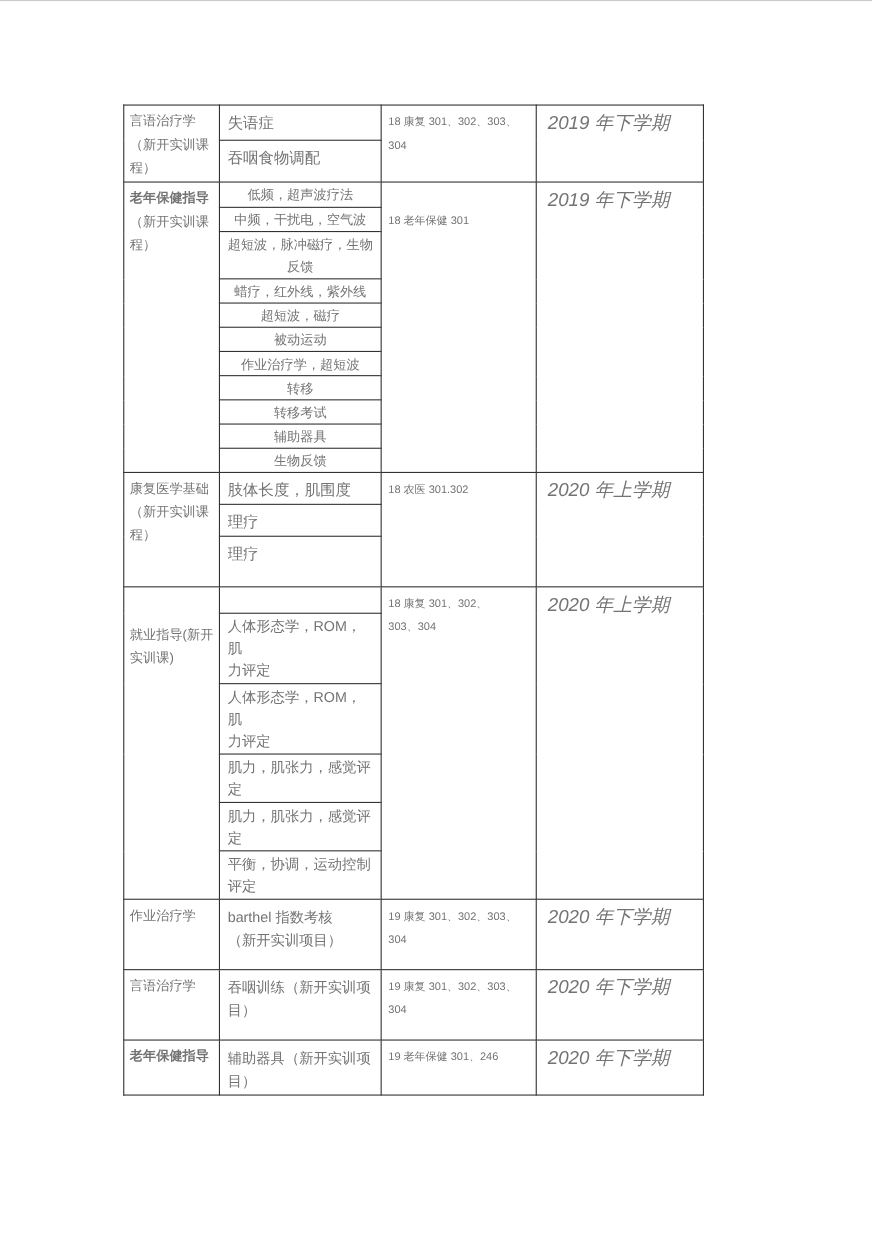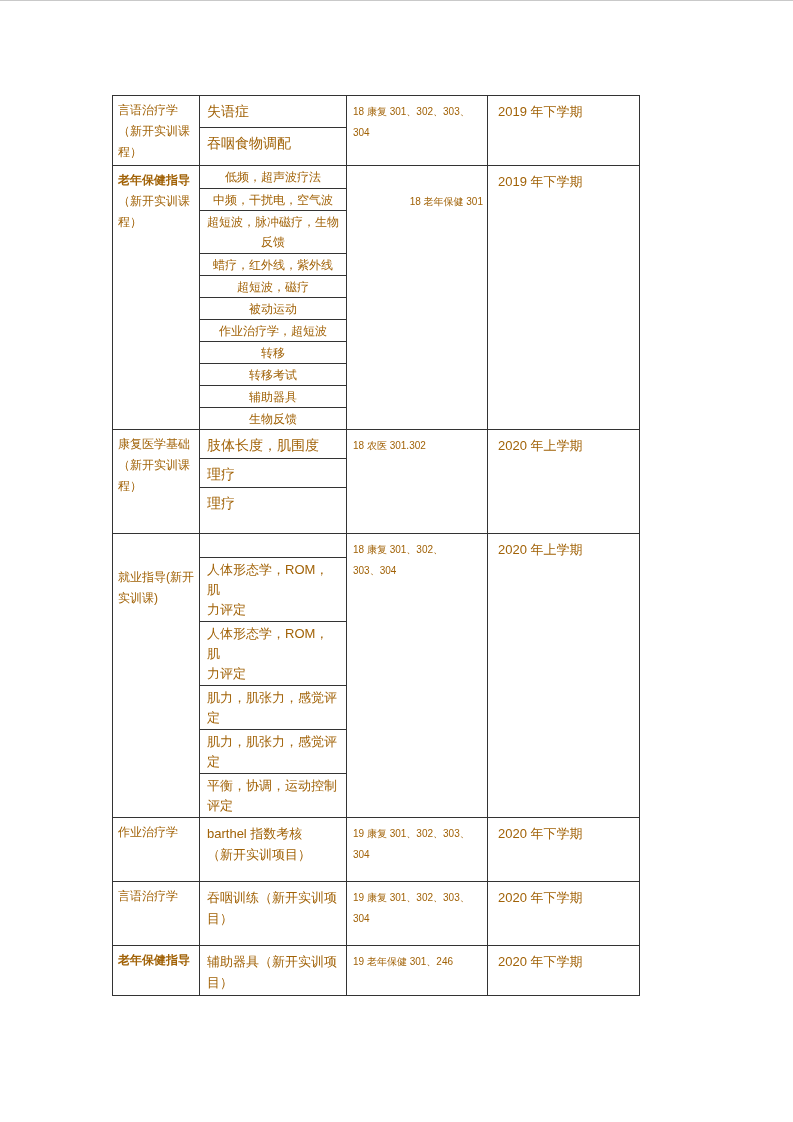--- a/index.html
+++ b/index.html
@@ -3,21 +3,21 @@
 <meta charset="utf-8">
 <style>
   html, body { margin: 0; padding: 0; background: #ffffff; }
   .page {
     position: relative;
     width: 793px;
     height: 1122px;
     background: #ffffff;
     overflow: hidden;
     font-family: "Liberation Sans", "DejaVu Sans", sans-serif;
-    color: #a16207;
+    color: #737373;
   }
   .top-edge {
     position: absolute;
     top: 0; left: 0;
     width: 100%;
     height: 1px;
     background: #c9c9c9;
   }
   table.doc-table {
     position: absolute;
@@ -64,26 +64,27 @@
     font-size: 13px;
     line-height: 21px;
     padding: 5px 6px 2px 7px;
   }
   
   td.c-cls {
     font-size: 10px;
     line-height: 21px;
     padding: 5px 4px 2px 6px;
   }
-  td.c-cls.pad-b { padding-top: 25px; text-align: right; }
+  td.c-cls.pad-b { padding-top: 25px; }
   
   td.c-sem {
-    font-size: 13px;
+    font-size: 17px;
     line-height: 21px;
     padding: 5px 6px 2px 10px;
+    font-style: italic;
   }
 </style>
 </head>
 <body>
 
 <div class="page">
   <div class="top-edge"></div>
 
   <table class="doc-table">
     <colgroup>

